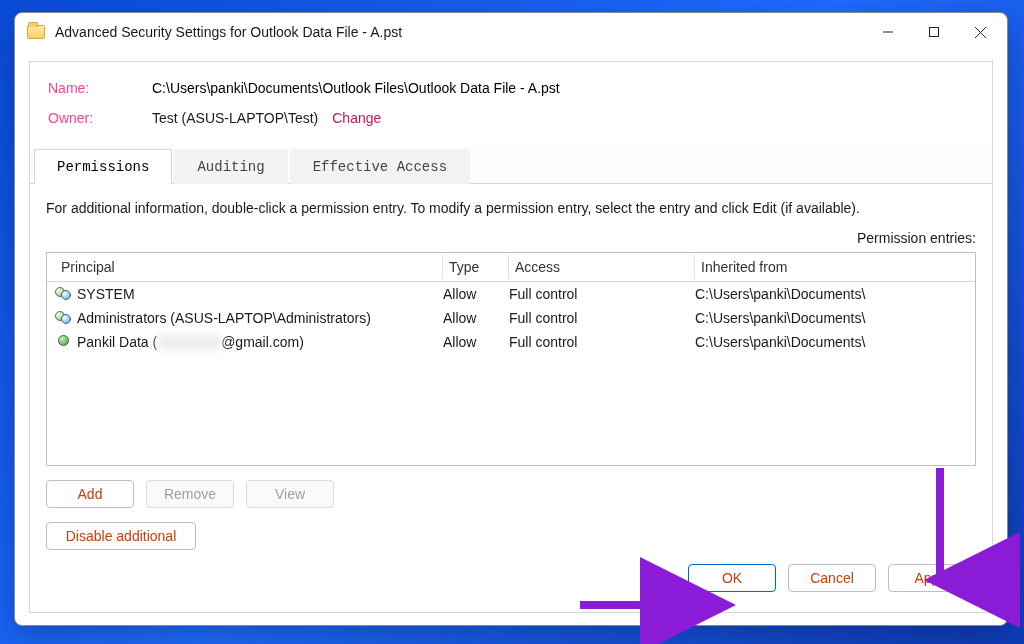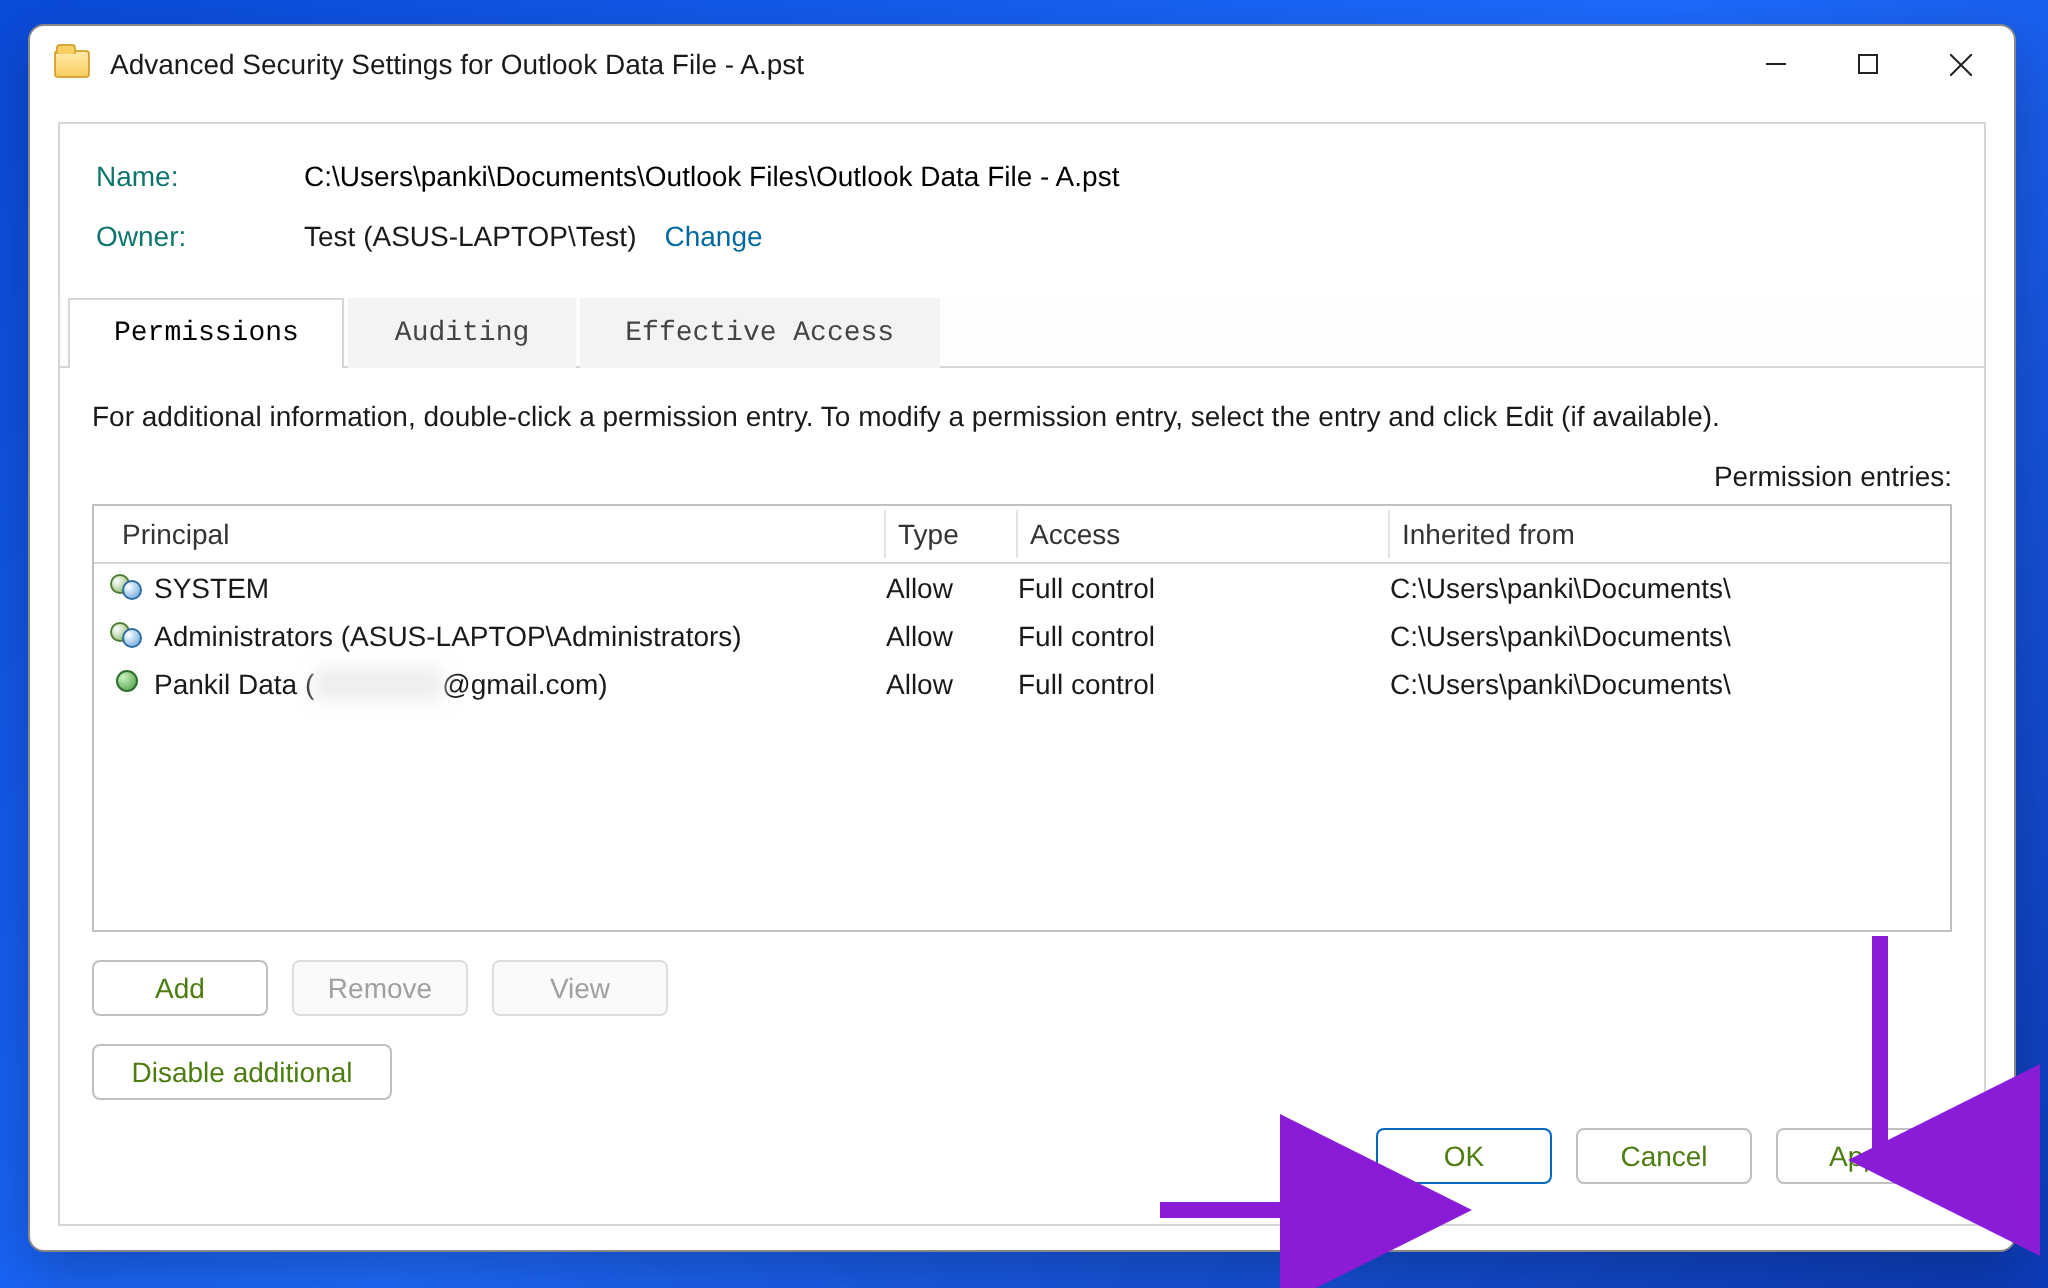--- a/index.html
+++ b/index.html
@@ -54,27 +54,27 @@
   }
   .content {
     flex:1;
     margin: 10px 14px 12px 14px;
     border: 1px solid #d6d6d6;
     display:flex; flex-direction:column;
     position:relative;
   }
   .fields { padding: 16px 18px 6px 18px; }
   .field-row { display:flex; align-items:center; margin-bottom: 12px; }
-  .field-label { width: 104px; color:#0f766e; }
+  .field-label { width: 104px; color:#ec4899; }
   .field-value-input {
     border:none; background:transparent; font: inherit; width: 520px; outline:none;
     padding: 2px 0;
   }
   .owner-val { margin-right: 14px; }
-  .link { color:#0369a1; cursor:pointer; }
+  .link { color:#be185d; cursor:pointer; }
   .tabs {
     display:flex; align-items:flex-end;
     border-bottom:1px solid #d6d6d6;
     padding-left: 4px;
     background: #fdfdfd;
     margin-top: 4px;
     font-family: Liberation Mono, monospace;
   }
   .tab {
     padding: 9px 22px 9px 22px;
@@ -141,21 +141,21 @@
   .buttons-row1 { display:flex; gap:12px; margin-top:14px; }
   .buttons-row2 { margin-top:14px; }
   .btn {
     min-width: 88px;
     height: 28px;
     padding: 0 16px;
     background:#ffffff;
     border:1px solid #bfbfbf;
     border-radius:4px;
     font: inherit;
-    color:#4d7c0f;
+    color:#c2410c;
     display:inline-flex; align-items:center; justify-content:center;
   }
   .btn:disabled { color:#a0a0a0; background:#fafafa; border-color:#dcdcdc; }
   .btn.primary { border-color:#0067c0; }
   .footer {
     position:absolute; bottom:20px; right:16px;
     display:flex; gap:12px;
   }
   
   .arrow {

